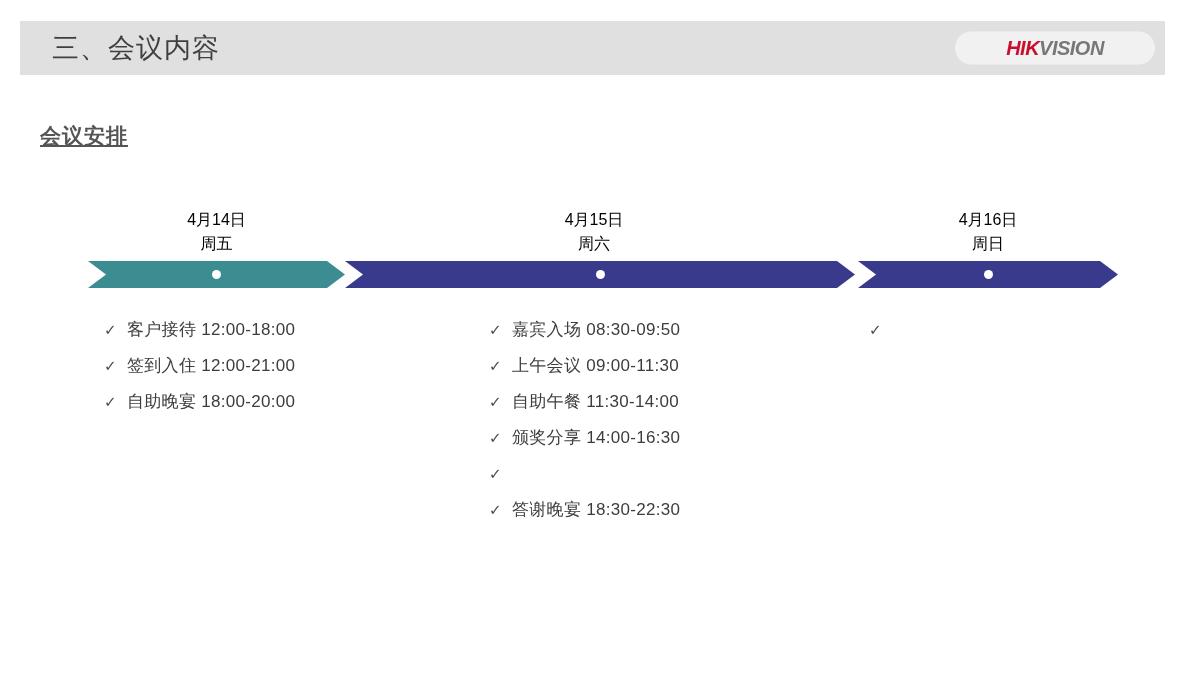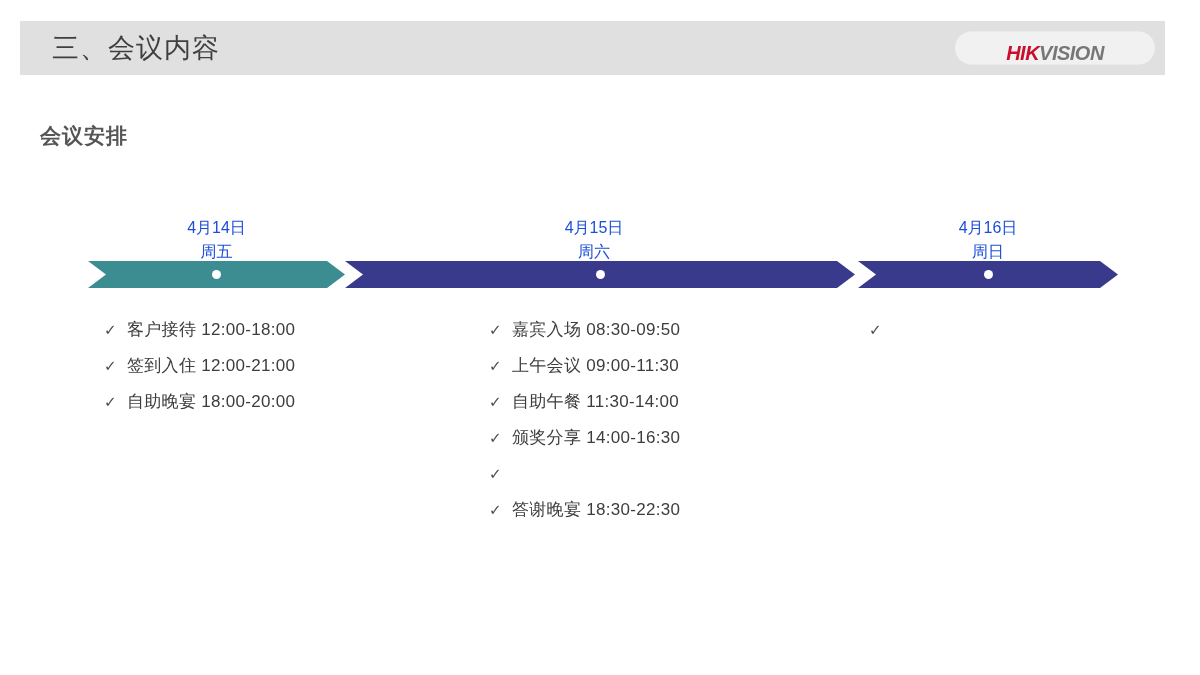--- a/index.html
+++ b/index.html
@@ -14,41 +14,41 @@
     background:#e0e0e0;
   }
   .header-title{
     position:absolute;left:32px;top:50%;transform:translateY(-50%);
     font-size:27px;font-weight:normal;color:#3f3f3f;letter-spacing:1px;
     white-space:nowrap;
   }
   .logo-pill{
     position:absolute;right:10px;top:50%;transform:translateY(-50%);
     width:200px;height:33px;border-radius:17px;background:#f1f1f1;
-    display:flex;align-items:flex-end;justify-content:center;
+    display:flex;align-items:center;justify-content:center;
   }
   .logo-text{
     font-size:20px;font-weight:bold;font-style:italic;
     letter-spacing:-0.5px;white-space:nowrap;
   }
   .logo-hik{color:#c8102e;}
   .logo-vision{color:#777777;}
 
   
   .subtitle{
     position:absolute;left:40px;top:122px;
-    font-size:21px;font-weight:bold;color:#555555;letter-spacing:1px;
+    font-size:21px;font-weight:bold;color:#555555;letter-spacing:1px;text-decoration:underline;
   }
 
   
   .timeline{position:absolute;left:0;top:0;width:1200px;height:675px;}
 
   .date-label{
     position:absolute;text-align:center;
-    font-size:16px;color:#1d4ed8;line-height:24px;white-space:nowrap;margin-top:8px;
+    font-size:16px;color:#000000;line-height:24px;white-space:nowrap;
   }
   .date-label .d2{display:block;}
 
   .arrow{
     position:absolute;height:27px;top:261px;
   }
   .arrow .shape{
     width:100%;height:100%;
     clip-path:polygon(0 0, calc(100% - 18px) 0, 100% 50%, calc(100% - 18px) 100%, 0 100%, 18px 50%);
   }

